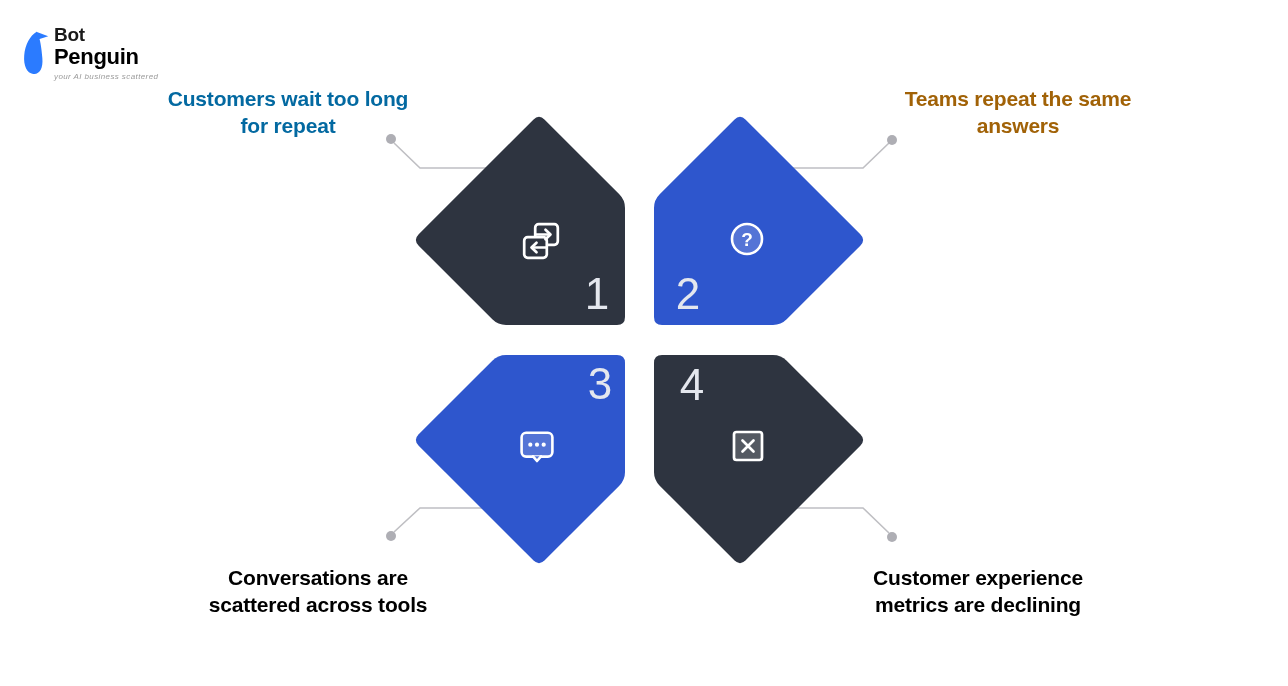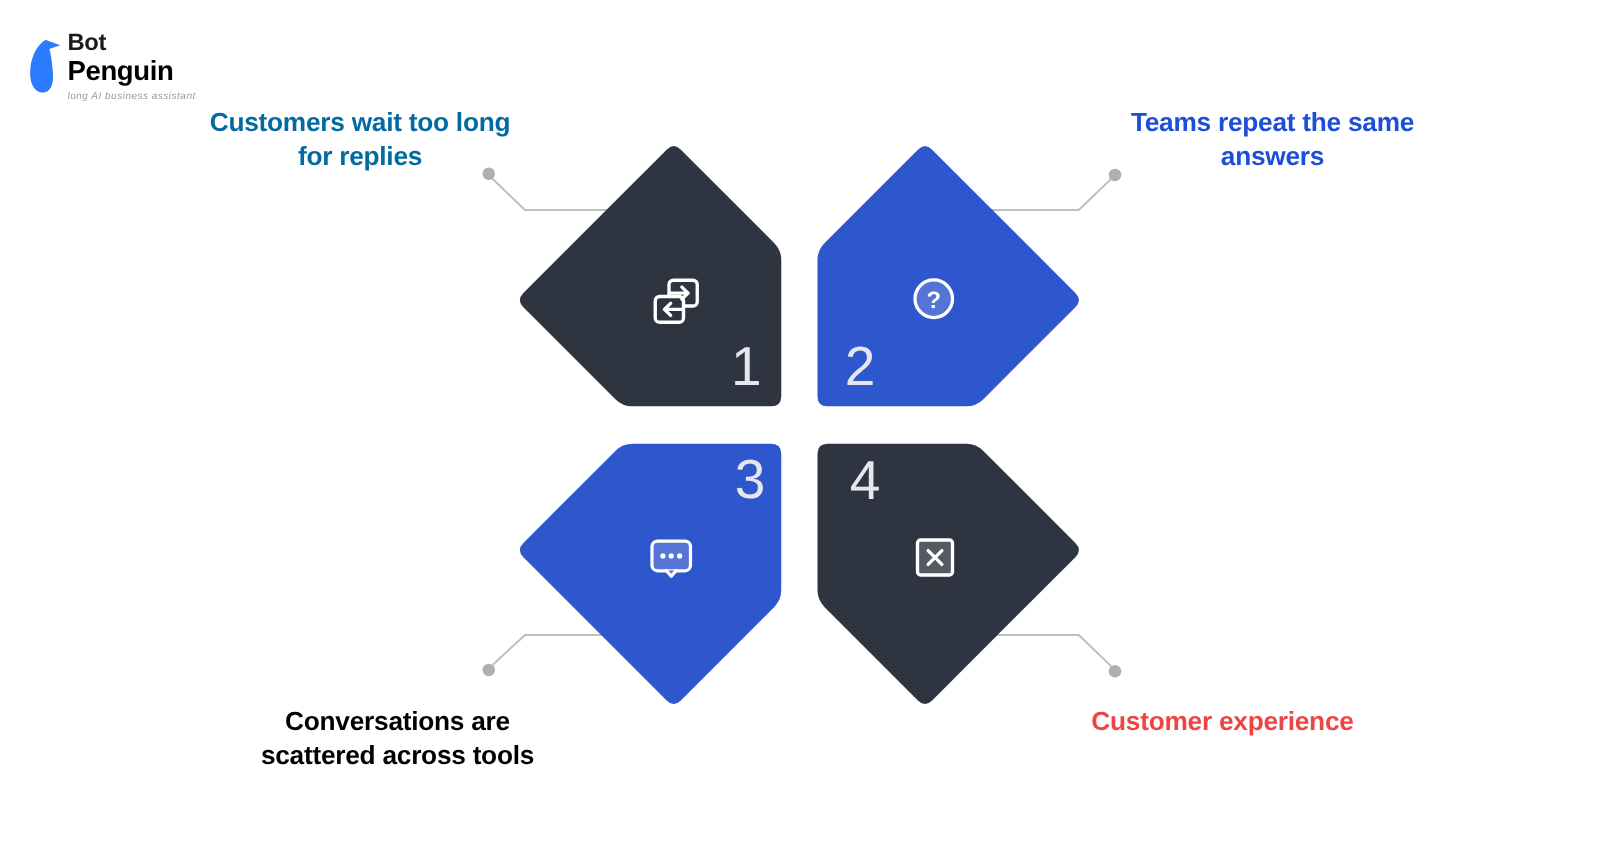--- a/index.html
+++ b/index.html
@@ -34,21 +34,21 @@
 <div class="canvas">
 
   <div class="logo">
     <svg class="logo-mark" viewBox="0 0 36 52">
       <path d="M21 2 C13.5 6.5 8 16.5 7 28.5 C6 40.5 10 48.5 17 49.6 C24.2 50.6 28.4 43.5 27.4 32 C26.4 20 25 10 22.2 5 Z" fill="#2B7BFF"></path>
       <path d="M20.5 2.2 L34 7.2 L23.5 10.6 Z" fill="#2B7BFF"></path>
     </svg>
     <div class="logo-text">
       <div class="logo-bot" style="color: rgb(26, 26, 26);">Bot</div>
       <div class="logo-penguin" style="color: #000000;">Penguin</div>
-      <div class="logo-tagline" style="color: rgb(154, 154, 154);">long AI business assistant</div>
+      <div class="logo-tagline" style="color: rgb(154, 154, 154);">your AI business scattered</div>
     </div>
   </div>
 
   <svg class="diagram-svg" width="1288" height="686" viewBox="0 0 1288 686">
 
     <g>
       <polyline points="394,143 420,168 500,168" fill="none" stroke-width="1.6" stroke="#BFBFC3"></polyline>
       <circle cx="391" cy="139" r="5" fill="#AEAEB4"></circle>
     </g>
     <g>
@@ -105,27 +105,28 @@
     </svg>
   </div>
 
   <div class="step-number" style="left: 597px; top: 294px; color: rgb(228, 231, 238);">1</div>
   <div class="step-number" style="left: 688px; top: 294px; color: rgb(228, 231, 238);">2</div>
   <div class="step-number" style="left: 600px; top: 384px; color: rgb(228, 231, 238);">3</div>
   <div class="step-number" style="left: 692px; top: 385px; color: rgb(228, 231, 238);">4</div>
 
   <div class="step-label" style="left: 128px; top: 85px; color: #0369a1;">
     <span>Customers wait too long</span>
-    <span>for replies</span>
+    <span>for repeat</span>
   </div>
-  <div class="step-label" style="left: 858px; top: 85px; color: #1d4ed8;">
+  <div class="step-label" style="left: 858px; top: 85px; color: #a16207;">
     <span>Teams repeat the same</span>
     <span>answers</span>
   </div>
   <div class="step-label" style="left: 158px; top: 564px; color: #000000;">
     <span>Conversations are</span>
     <span>scattered across tools</span>
   </div>
-  <div class="step-label" style="left: 818px; top: 564px; color: #ef4444;">
+  <div class="step-label" style="left: 818px; top: 564px; color: #000000;">
     <span>Customer experience</span>
+    <span>metrics are declining</span>
   </div>
 
 </div>
 
 </body></html>

